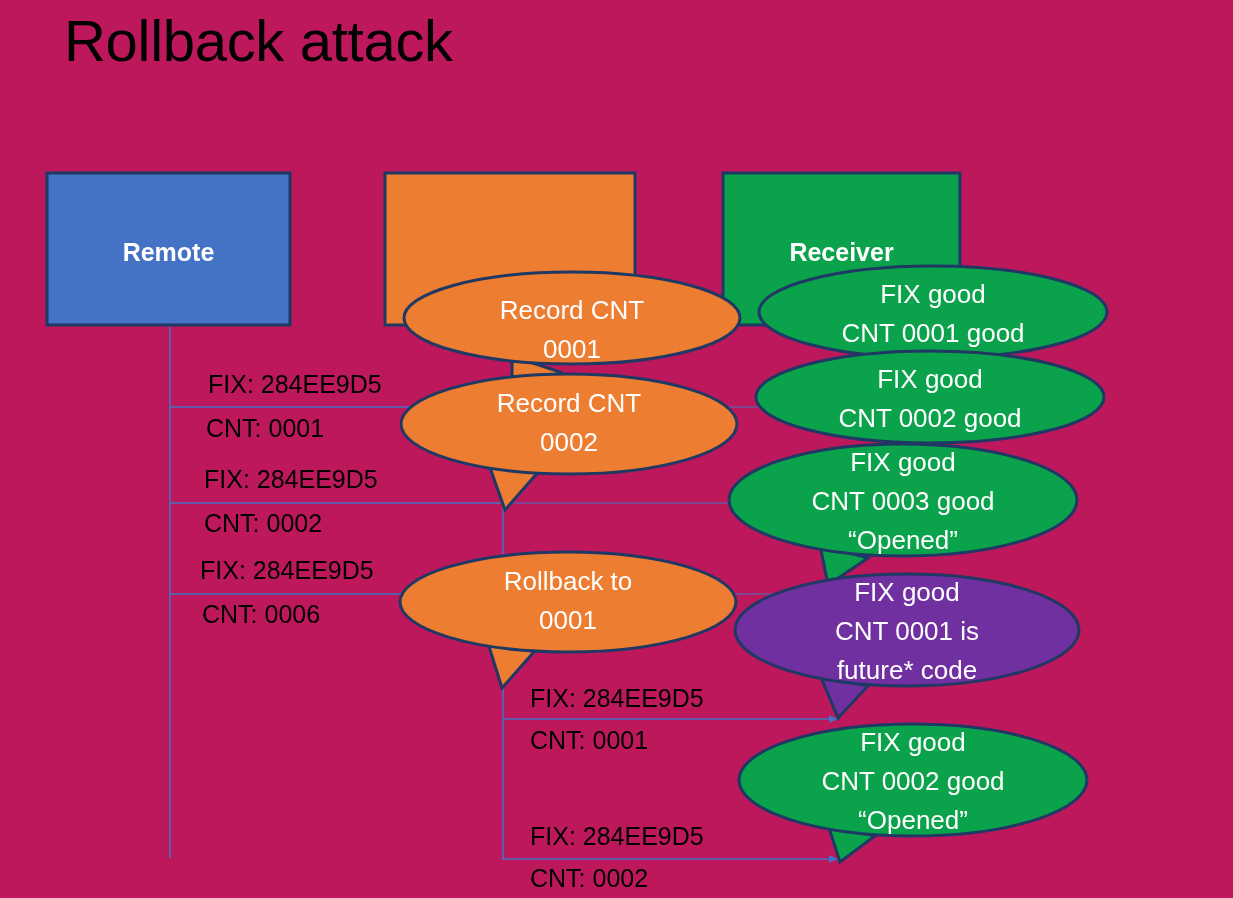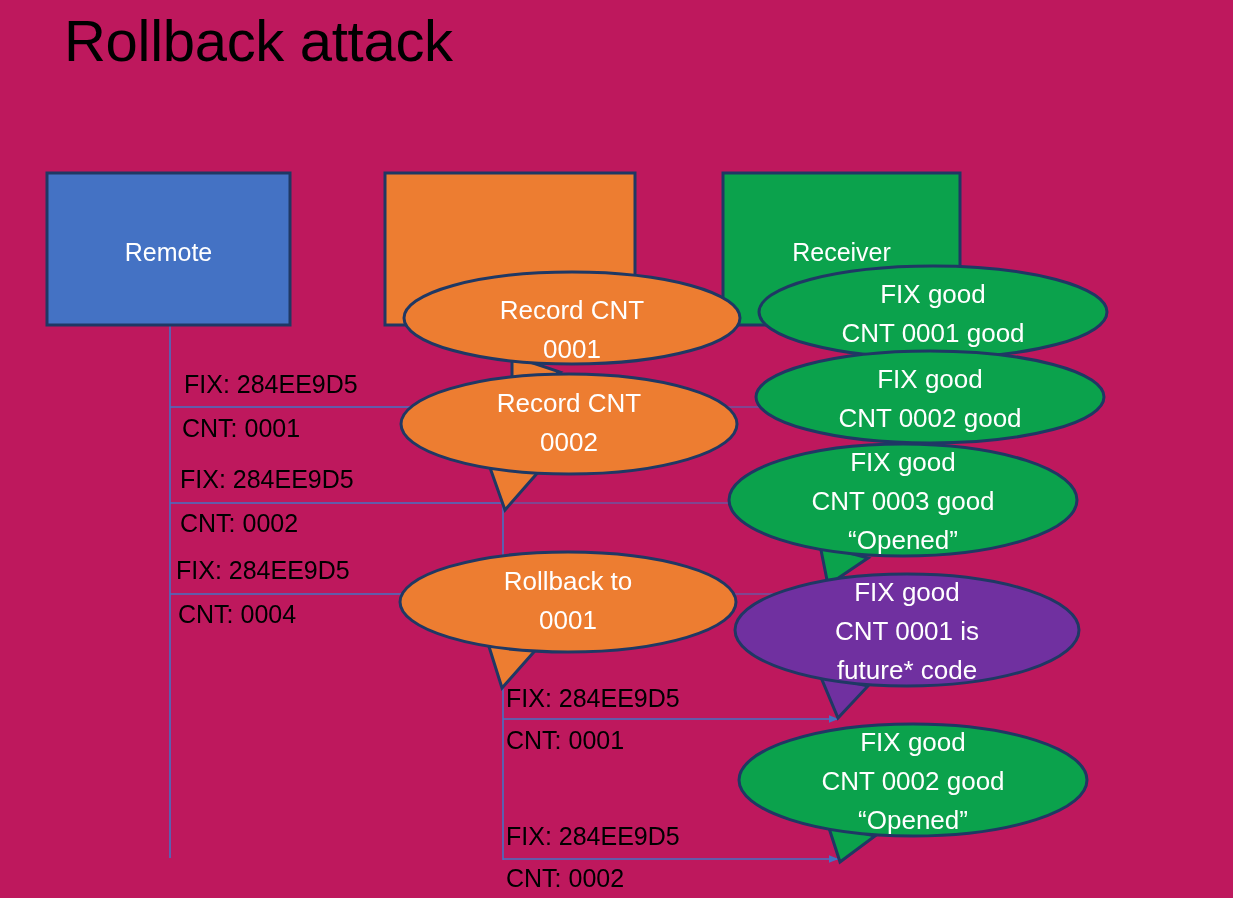--- a/index.html
+++ b/index.html
@@ -18,29 +18,29 @@
     font-weight:300;color:#000000;
     letter-spacing:-0.3px;white-space:nowrap;
   }
 
   
   #art{position:absolute;left:0;top:0;width:1233px;height:898px;}
 
   
   .lane-label{
     position:absolute;color:#ffffff;font-size:25px;
-    text-align:center;white-space:nowrap;
+    text-align:center;white-space:nowrap;font-weight:bold;
   }
   .bubble-text{
     position:absolute;color:#ffffff;font-size:26px;
     line-height:1.50;text-align:center;white-space:pre-line;
   }
   .msg{
     position:absolute;color:#000000;font-size:25px;
-    white-space:nowrap;line-height:1.1;
+    white-space:nowrap;line-height:1.1;margin-left:24px;
   }
 </style>
 </head>
 <body>
 
 <div id="stage">
 
   <div class="slide-title">Rollback attack</div>
 
   <svg id="art" viewBox="0 0 1233 898" xmlns="http://www.w3.org/2000/svg">
@@ -135,21 +135,21 @@
 CNT 0002 good
 “Opened”</div>
 
   <div class="msg" style="left:184px;top:371px;">FIX: 284EE9D5</div>
   <div class="msg" style="left:182px;top:415px;">CNT: 0001</div>
 
   <div class="msg" style="left:180px;top:466px;">FIX: 284EE9D5</div>
   <div class="msg" style="left:180px;top:510px;">CNT: 0002</div>
 
   <div class="msg" style="left:176px;top:557px;">FIX: 284EE9D5</div>
-  <div class="msg" style="left:178px;top:601px;">CNT: 0004</div>
+  <div class="msg" style="left:178px;top:601px;">CNT: 0006</div>
 
   <div class="msg" style="left:506px;top:685px;">FIX: 284EE9D5</div>
   <div class="msg" style="left:506px;top:727px;">CNT: 0001</div>
 
   <div class="msg" style="left:506px;top:823px;">FIX: 284EE9D5</div>
   <div class="msg" style="left:506px;top:865px;">CNT: 0002</div>
 
 </div>
 
 </body></html>

